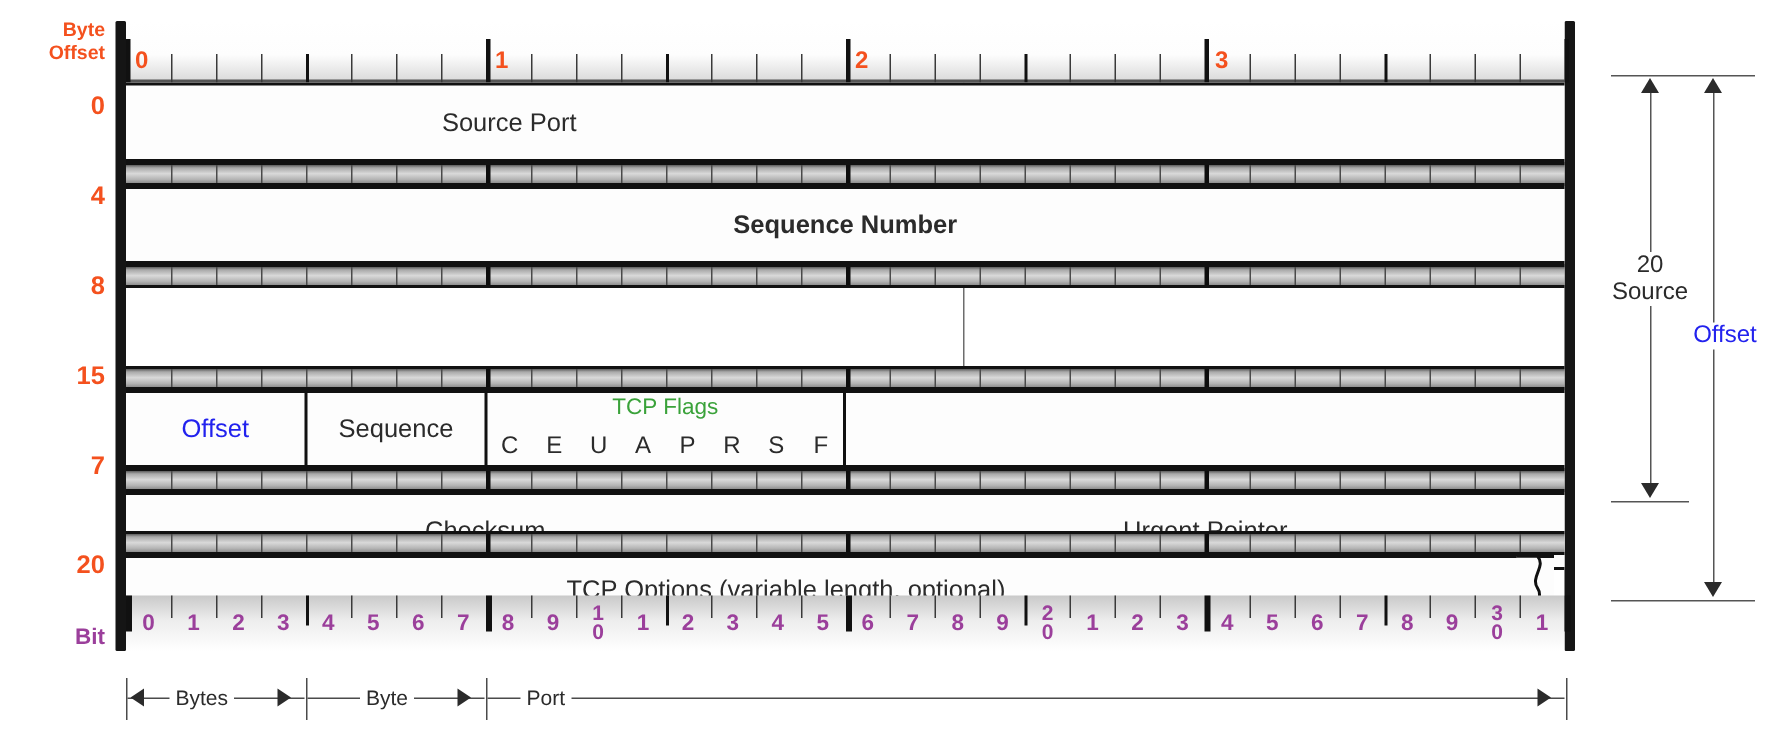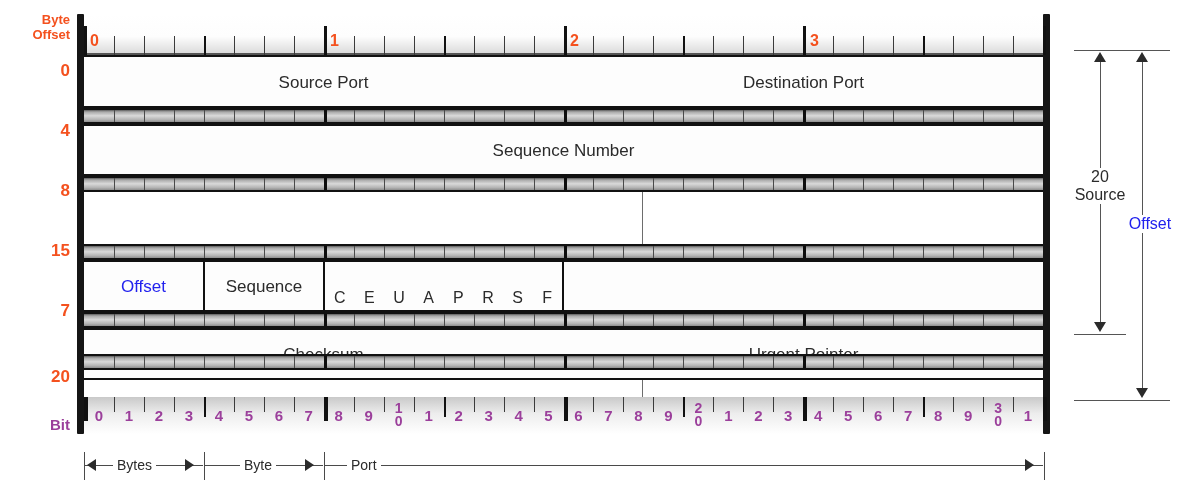--- a/index.html
+++ b/index.html
@@ -164,22 +164,21 @@
       </div>
     <div class="byte-num" style="left:6px;">0</div>
     <div class="byte-num" style="left:246px;">1</div>
     <div class="byte-num" style="left:486px;">2</div>
     <div class="byte-num" style="left:726px;">3</div>
   </div>
 
   <div id="midline"></div>
 
   <div class="row" style="top:41px;height:53px;">
-    <div class="row-label" style="left:0;width:479px;">Source Port</div>
-    <div class="row-label" style="left:480px;width:479px;">Destination Port</div>
+    <div class="row-label" style="left:16px;width:479px;">Source Port</div>
   </div>
   <div class="sep" style="top:94px;">
       <div class="stick" style="left: 30px;"></div>
       <div class="stick" style="left: 60px;"></div>
       <div class="stick" style="left: 90px;"></div>
       <div class="stick" style="left: 120px;"></div>
       <div class="stick" style="left: 150px;"></div>
       <div class="stick" style="left: 180px;"></div>
       <div class="stick" style="left: 210px;"></div>
       <div class="stick major" style="left: 240px;"></div>
@@ -201,21 +200,21 @@
       <div class="stick major" style="left: 719px;"></div>
       <div class="stick" style="left: 749px;"></div>
       <div class="stick" style="left: 779px;"></div>
       <div class="stick" style="left: 809px;"></div>
       <div class="stick" style="left: 839px;"></div>
       <div class="stick" style="left: 869px;"></div>
       <div class="stick" style="left: 899px;"></div>
       <div class="stick" style="left: 929px;"></div>
     </div>
 
-  <div class="row" style="top:110px;height:52px;">
+  <div class="row" style="top:110px;height:52px;font-weight:bold;">
     <div class="row-label">Sequence Number</div>
   </div>
   <div class="sep" style="top:162px;">
       <div class="stick" style="left: 30px;"></div>
       <div class="stick" style="left: 60px;"></div>
       <div class="stick" style="left: 90px;"></div>
       <div class="stick" style="left: 120px;"></div>
       <div class="stick" style="left: 150px;"></div>
       <div class="stick" style="left: 180px;"></div>
       <div class="stick" style="left: 210px;"></div>
@@ -281,20 +280,21 @@
 
   <div class="row" style="top:246px;height:52px;">
     <div class="fdiv" style="left:119px;"></div>
     <div class="fdiv" style="left:239px;"></div>
     <div class="fdiv" style="left:478px;"></div>
 
     <div class="row-label blue" style="left:0;width:119px;">Offset</div>
     <div class="row-label" style="left:121px;width:118px;">Sequence</div>
 
     <div class="abs" style="left:241px;width:237px;top:0;bottom:0;">
+      <div class="flags-title">TCP Flags</div>
       <div class="flag-row" id="flag-row">
           <div class="flag">C</div>
           <div class="flag">E</div>
           <div class="flag">U</div>
           <div class="flag">A</div>
           <div class="flag">P</div>
           <div class="flag">R</div>
           <div class="flag">S</div>
           <div class="flag">F</div>
         </div>
@@ -367,20 +367,26 @@
       <div class="stick major" style="left: 719px;"></div>
       <div class="stick" style="left: 749px;"></div>
       <div class="stick" style="left: 779px;"></div>
       <div class="stick" style="left: 809px;"></div>
       <div class="stick" style="left: 839px;"></div>
       <div class="stick" style="left: 869px;"></div>
       <div class="stick" style="left: 899px;"></div>
       <div class="stick" style="left: 929px;"></div>
     </div>
 
+  <div class="row" id="options-row" style="top:356px;height:45px;width:952px;border-right:none;">
+    <div class="row-label" style="left:0;width:880px;">TCP Options (variable length, optional)</div>
+    <svg id="torn-edge" viewBox="0 0 26 49" preserveAspectRatio="none">
+      <path d="M0 1 L14 1 C20 8 9 16 14 24 C19 32 8 40 14 48 L0 48" fill="#fdfdfd" stroke="#111" stroke-width="2"></path>
+    </svg>
+  </div>
 
   <div id="bottom-ruler">
     <div class="ruler-face"></div>
     <div id="bottom-ticks">
         <div class="tick major" style="left: 0px;"></div>
         <div class="tick" style="left: 30px;"></div>
         <div class="tick" style="left: 60px;"></div>
         <div class="tick" style="left: 90px;"></div>
         <div class="tick" style="background: rgb(17, 17, 17); width: 2px; height: 20px; left: 120px;"></div>
         <div class="tick" style="left: 150px;"></div>

